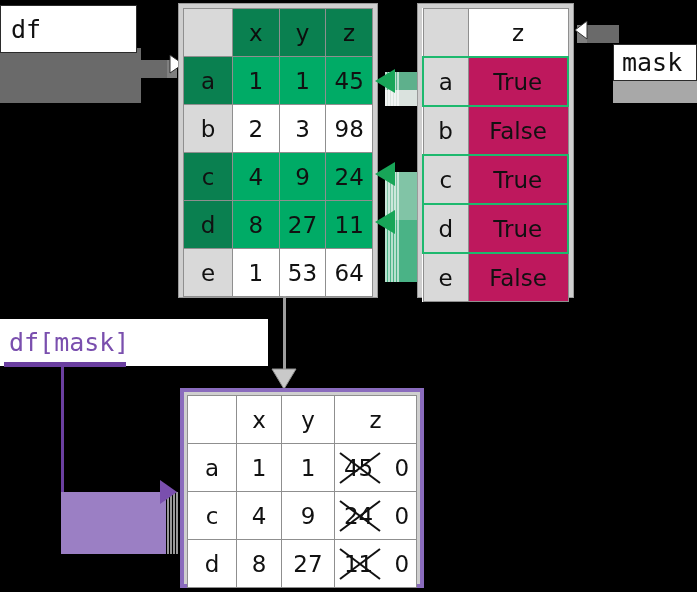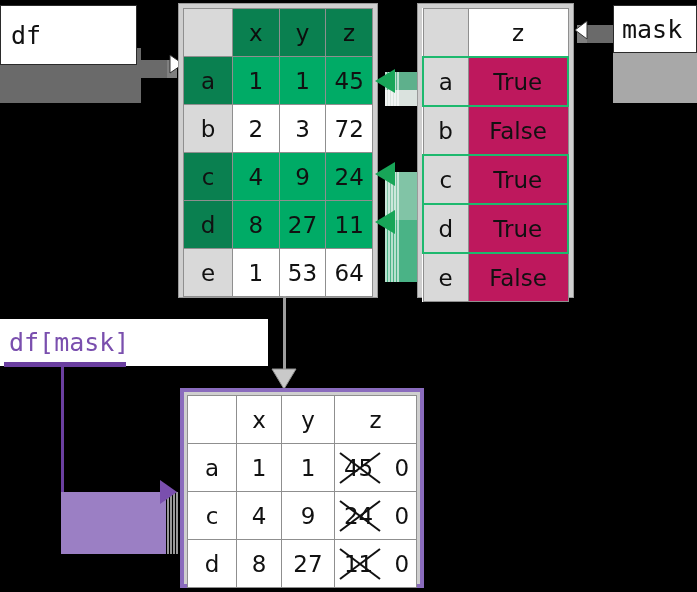--- a/index.html
+++ b/index.html
@@ -59,21 +59,21 @@
   .gray-line{position:absolute;background:#9e9e9e;}
   .purple-line{position:absolute;background:#6b3fa0;}
   .purple-block{position:absolute;background:#9b7fc4;}
   svg.conn{position:absolute;overflow:visible;}
 </style>
 </head>
 <body>
 
 <div class="varbox" style="left:0px;top:5px;width:141px;height:93px;">
   <div class="shadow" style="left:0px;top:43px;width:141px;height:55px;background:#6a6a6a;"></div>
-  <div class="name" style="width:137px;height:60px;">df</div>
+  <div class="name" style="width:137px;height:48px;">df</div>
 </div>
 
 <svg class="conn" style="left:137px;top:55px;width:50px;height:28px;" viewBox="0 0 50 28">
   <rect x="0" y="5" width="30" height="18" fill="#6a6a6a"></rect>
   <g stroke="#ffffff" stroke-width="1">
     <line x1="31" y1="5" x2="31" y2="23"></line>
       <line x1="33" y1="5" x2="33" y2="23"></line>
     <line x1="35" y1="5" x2="35" y2="23"></line>
       <line x1="37" y1="5" x2="37" y2="23"></line>
     <line x1="39" y1="5" x2="39" y2="23"></line>
@@ -93,21 +93,21 @@
     <tr class="sel">
       <td class="idx">a</td>
       <td>1</td>
       <td>1</td>
       <td>45</td>
     </tr>
     <tr class="unsel">
       <td class="idx">b</td>
       <td>2</td>
       <td>3</td>
-      <td>72</td>
+      <td>98</td>
     </tr>
     <tr class="sel">
       <td class="idx">c</td>
       <td>4</td>
       <td>9</td>
       <td>24</td>
     </tr>
     <tr class="sel">
       <td class="idx">d</td>
       <td>8</td>
@@ -188,21 +188,21 @@
       <line x1="7" y1="7" x2="7" y2="25"></line>
     <line x1="9" y1="7" x2="9" y2="25"></line>
       <line x1="11" y1="7" x2="11" y2="25"></line>
     <line x1="13" y1="7" x2="13" y2="25"></line>
   </g>
   <polygon points="14,3 2,12 14,21" fill="#ffffff" stroke="#333" stroke-width="1"></polygon>
 </svg>
 
 <div class="varbox" style="left:613px;top:5px;width:84px;height:93px;">
   <div class="shadow" style="left:0px;top:43px;width:84px;height:55px;background:#a8a8a8;"></div>
-  <div class="name" style="width:84px;height:48px;padding-left:8px;">mask</div>
+  <div class="name" style="width:84px;height:37px;padding-left:8px;margin-top:39px;">mask</div>
 </div>
 
 <div class="codebox" style="left:0px;top:319px;width:258px;height:45px;">
   <span class="code-purple">df[mask]</span>
 </div>
 <div class="underline" style="left:4px;top:362px;width:122px;height:5px;"></div>
 
 <div class="purple-line" style="left:61px;top:366px;width:3px;height:128px;"></div>
 <div class="purple-block" style="left:61px;top:492px;width:105px;height:62px;"></div>
 <svg class="conn" style="left:160px;top:480px;width:26px;height:40px;" viewBox="0 0 26 40">

